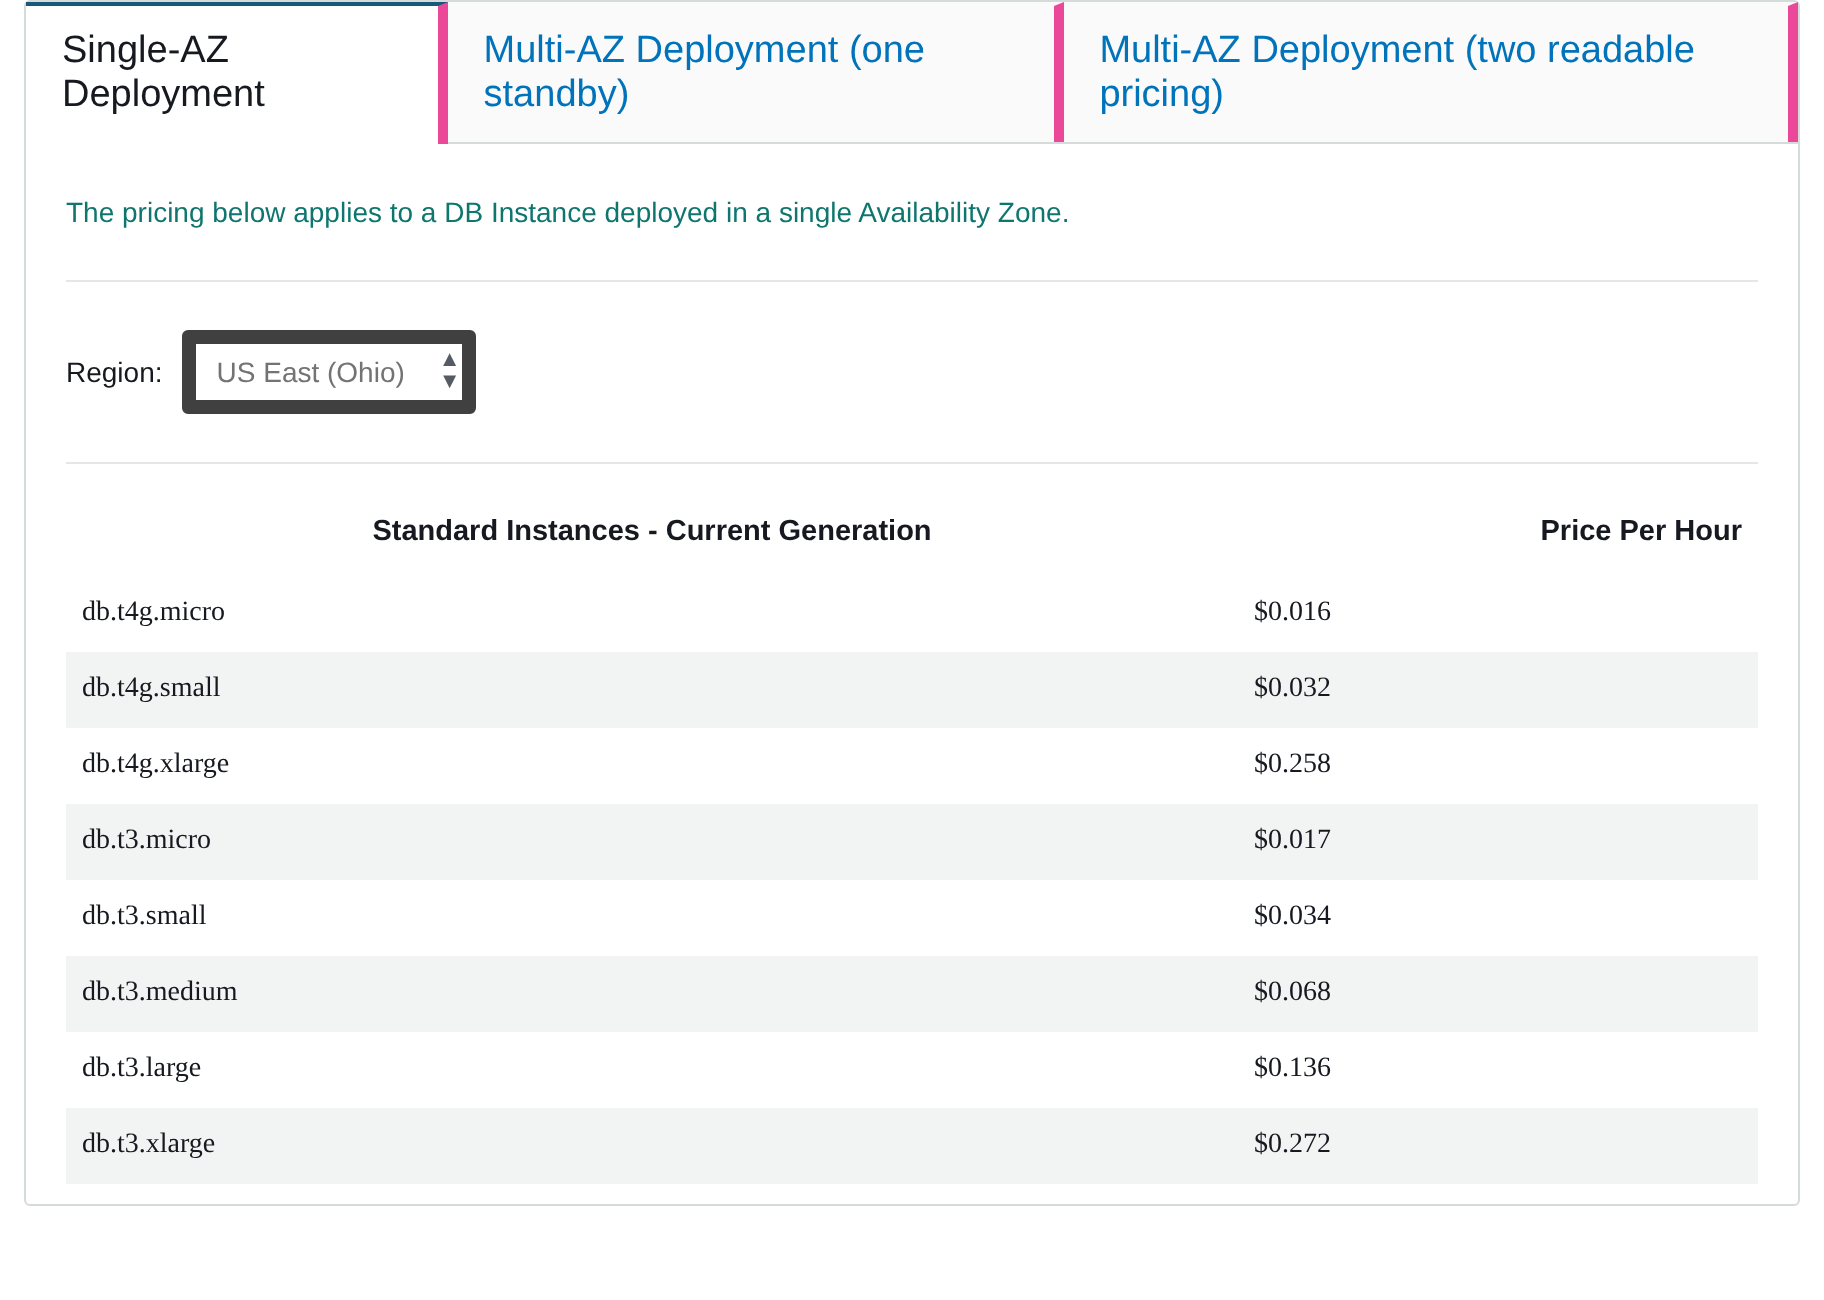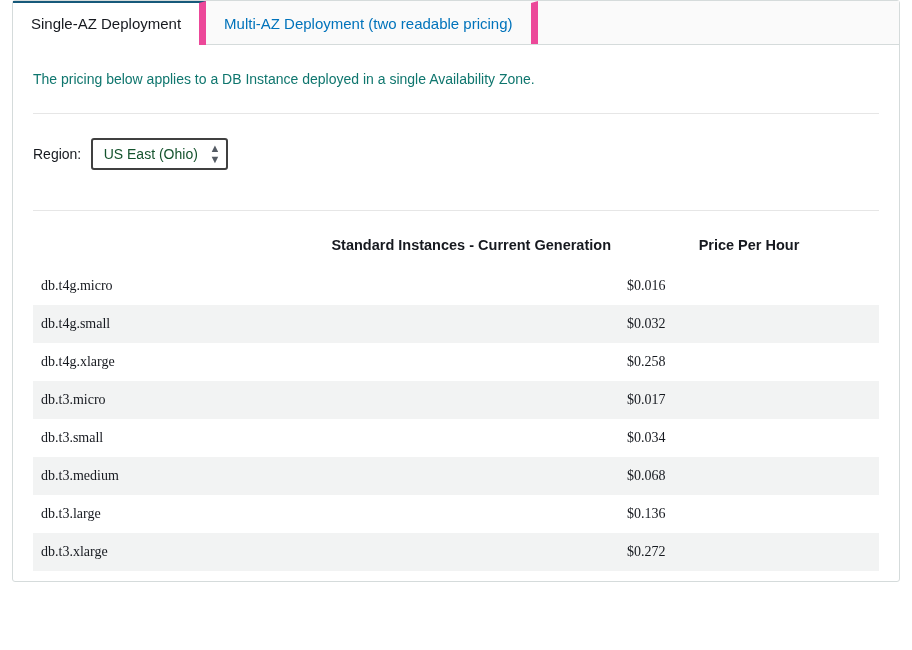--- a/index.html
+++ b/index.html
@@ -16,25 +16,25 @@
     margin: 0;
     background: #fff;
   }
   .tabs {
     display: flex;
     border-bottom: 1px solid #d5dbdb;
     background: #fafafa;
   }
   .tab {
     padding: 12px 18px;
-    font-size: 15px;
+    font-size: 19px;
     cursor: pointer;
     color: #0073bb;
     background: #fafafa;
-    border-right: 7px solid #ec4899;
+    border-right: 5px solid #ec4899;
     border-top: 2px solid transparent;
     position: relative;
     top: 0;
   }
   .tab.active {
     color: #16191f;
     background: #ffffff;
     border-top: 2px solid #16597a;
     margin-bottom: -1px;
     padding-bottom: 13px;
@@ -46,86 +46,86 @@
     font-size: 14px;
     color: #0f766e;
     padding: 6px 0 26px 0;
     border-bottom: 1px solid #e6e6e6;
     margin-bottom: 24px;
   }
   .region-row {
     display: flex;
     align-items: center;
     gap: 10px;
-    padding-bottom: 40px;
+    padding-bottom: 24px;
     border-bottom: 1px solid #e6e6e6;
     margin-bottom: 12px;
   }
   .region-label {
     font-size: 14px;
     color: #16191f;
   }
   .region-select {
     appearance: none;
-    border: 2px solid #404040;
+    border: 7px solid #404040;
     border-radius: 3px;
     padding: 6px 28px 6px 10px;
     font-size: 14px;
     background: #fff;
-    color: #14532d;
+    color: #737373;
     cursor: pointer;
     position: relative;
-    text-align: center;
   }
   .select-wrap {
     position: relative;
     display: inline-block;
   }
   .select-caret {
     position: absolute;
     right: 8px;
     top: 50%;
     transform: translateY(-50%);
     pointer-events: none;
     font-size: 11px;
     color: #545b64;
     line-height: 1;
   }
   table.pricing {
     width: 100%;
     border-collapse: collapse;
   }
   table.pricing th {
-    text-align: right;
+    text-align: center;
     font-weight: 700;
     font-size: 14.5px;
     padding: 14px 8px;
   }
   table.pricing th:last-child {
-    text-align: center;
+    text-align: right;
     width: 260px;
   }
   table.pricing td {
     padding: 11px 8px;
     font-size: 14px;
     font-family: Liberation Serif, serif;
   }
   table.pricing tbody tr:nth-child(even) td {
     background: #f2f3f3;
   }
   table.pricing td.price {
     width: 260px;
   }
 </style>
 </head>
 <body>
 
 <div class="panel">
   <div class="tabs">
     <div class="tab active">Single-AZ Deployment</div>
+    <div class="tab">Multi-AZ Deployment (one standby)</div>
     <div class="tab">Multi-AZ Deployment (two readable pricing)</div>
   </div>
 
   <div class="content">
     <p class="desc">The pricing below applies to a DB Instance deployed in a single Availability Zone.</p>
 
     <div class="region-row">
       <span class="region-label">Region:</span>
       <span class="select-wrap">
         <select class="region-select">

